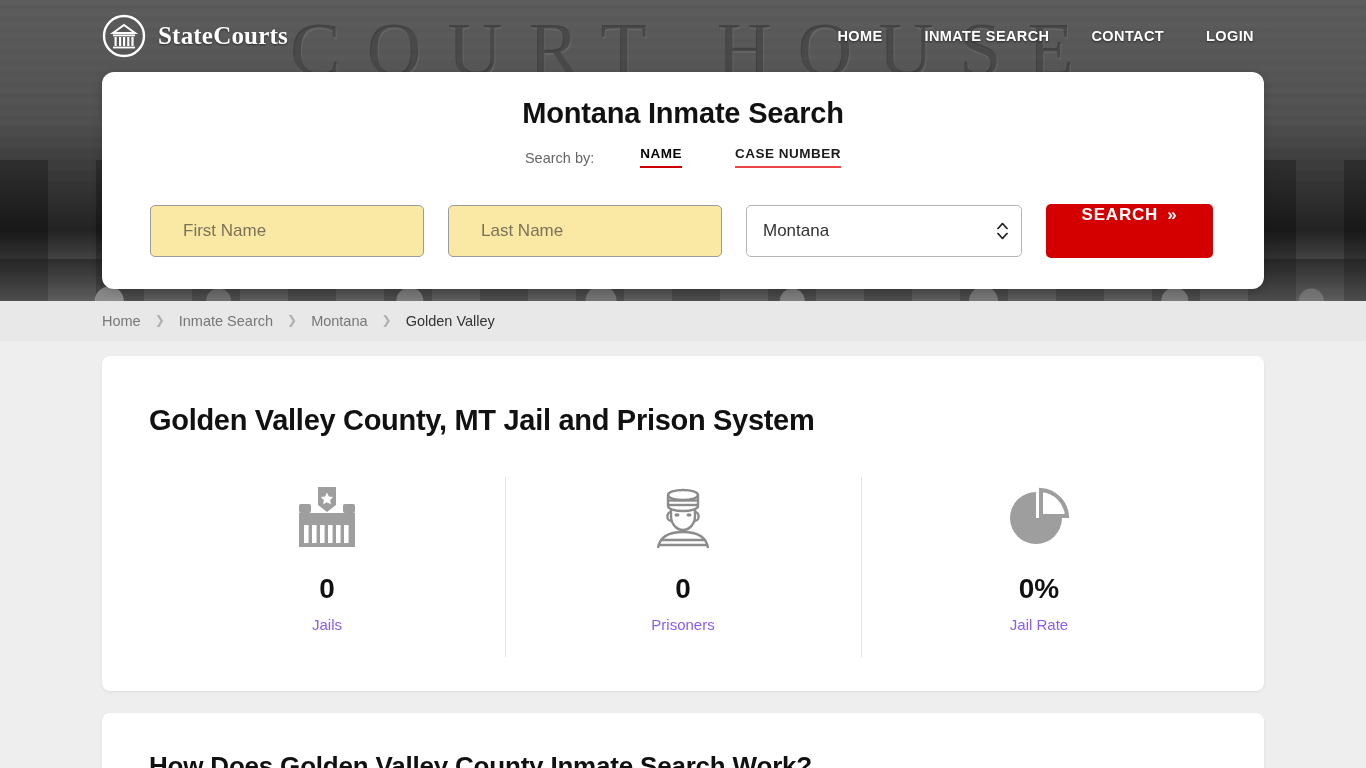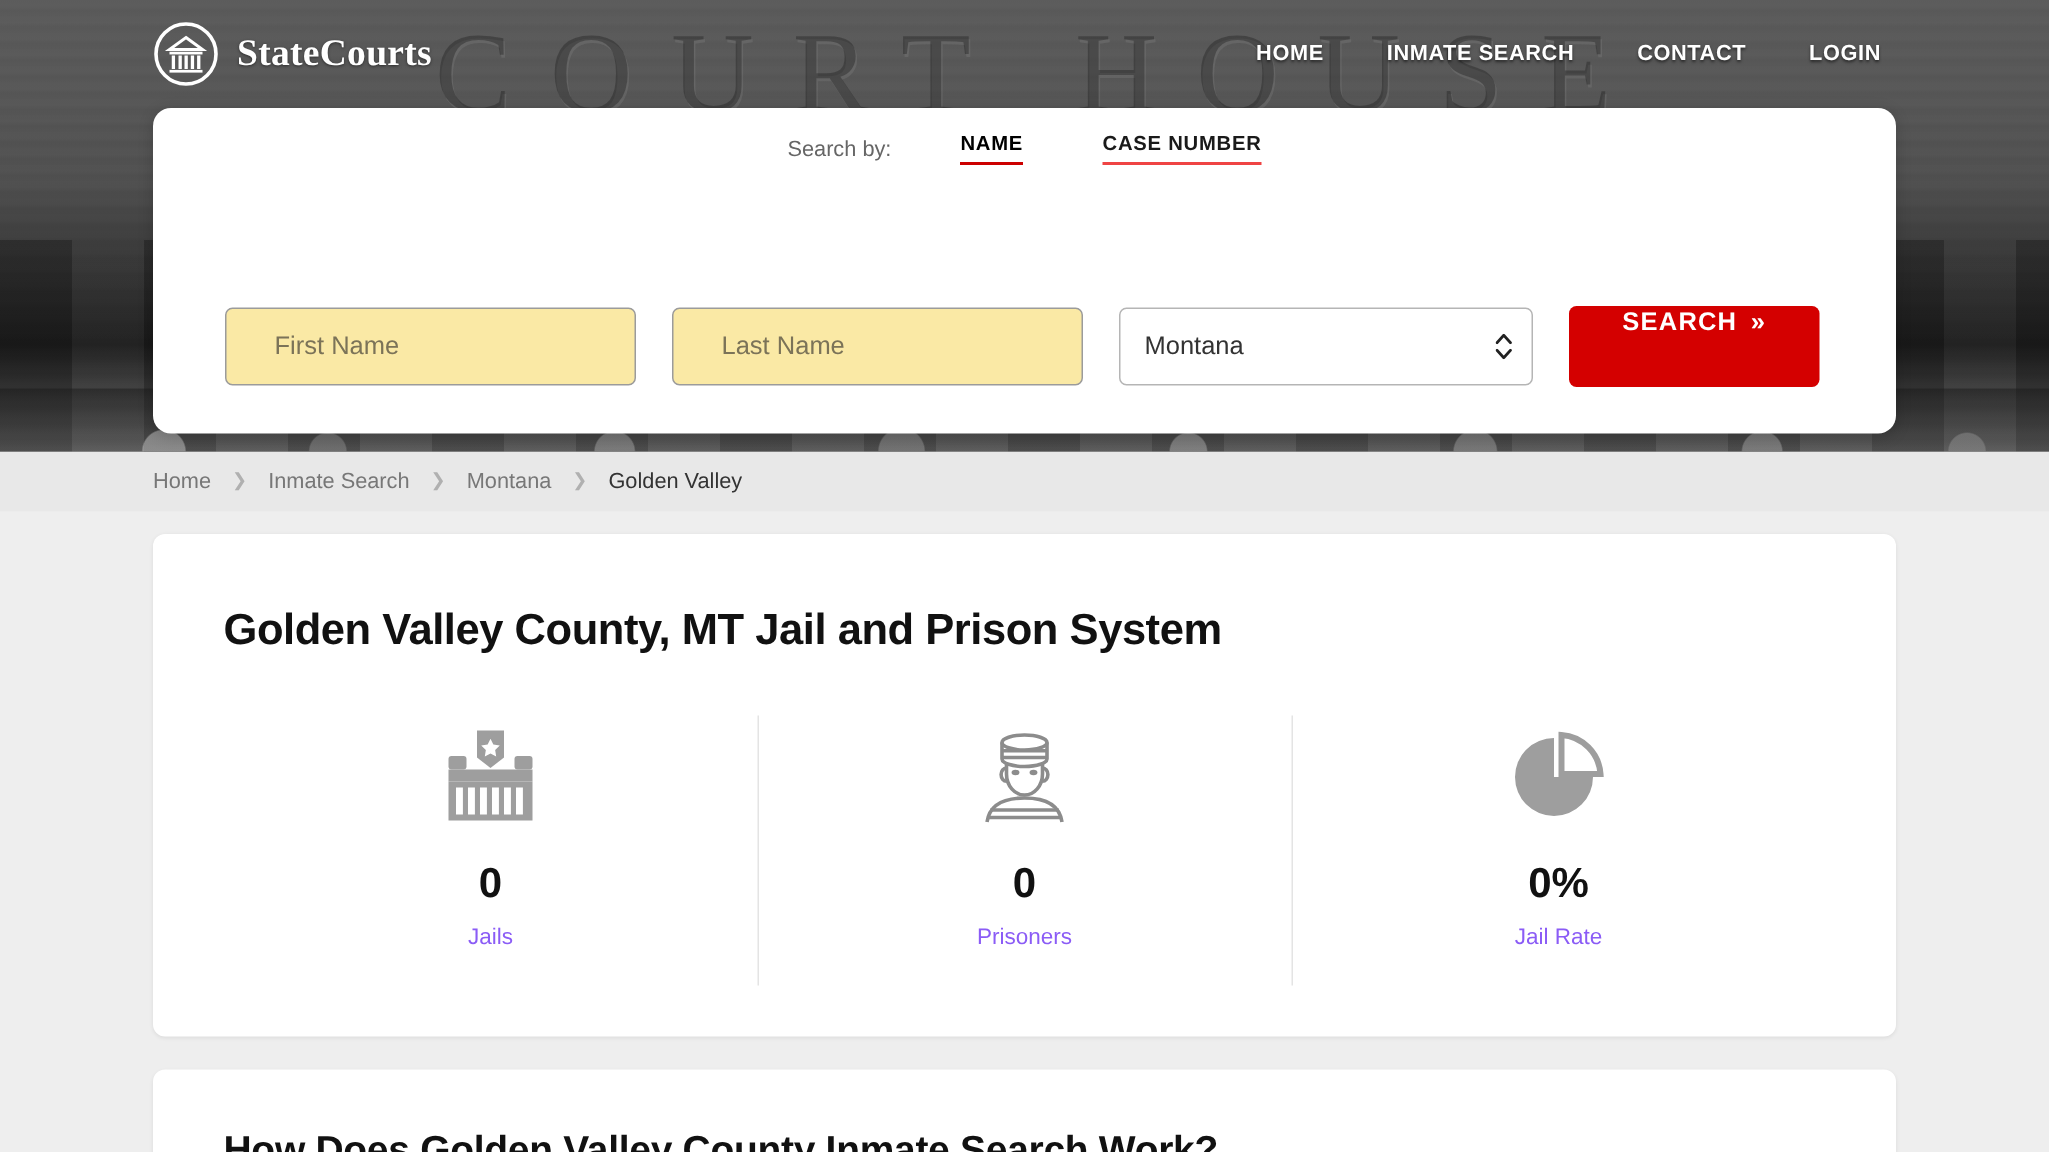--- a/index.html
+++ b/index.html
@@ -365,20 +365,21 @@
 
     <nav class="mainnav">
       <a class="nav-link" href="#">HOME</a>
       <a class="nav-link" href="#">INMATE SEARCH</a>
       <a class="nav-link" href="#">CONTACT</a>
       <a class="nav-link" href="#">LOGIN</a>
     </nav>
   </div>
 
   <div class="search-card">
+    <h1 class="search-title">Montana Inmate Search</h1>
 
     <div class="searchby-row">
       <span class="searchby-label">Search by:</span>
       <span class="tab tab-name">NAME</span>
       <span class="tab tab-case">CASE NUMBER</span>
     </div>
 
     <div class="form-row">
       <input class="field field-first" type="text" placeholder="First Name" style="">
       <input class="field field-last" type="text" placeholder="Last Name" style="">

